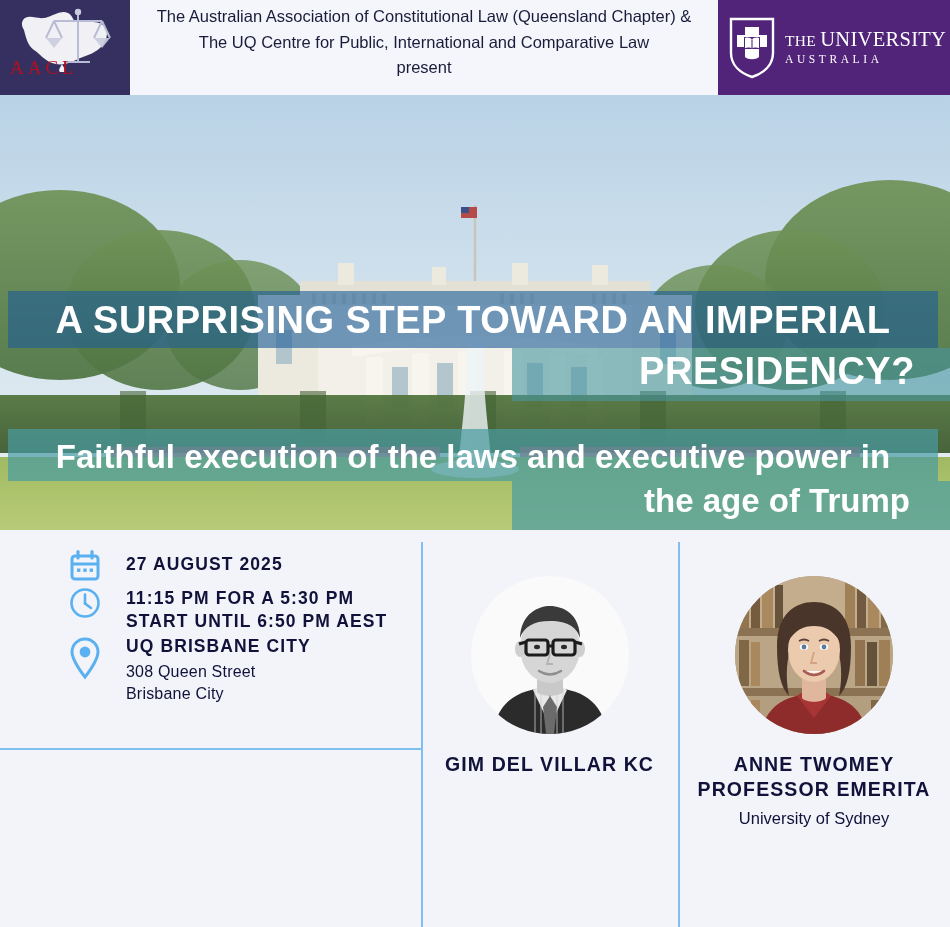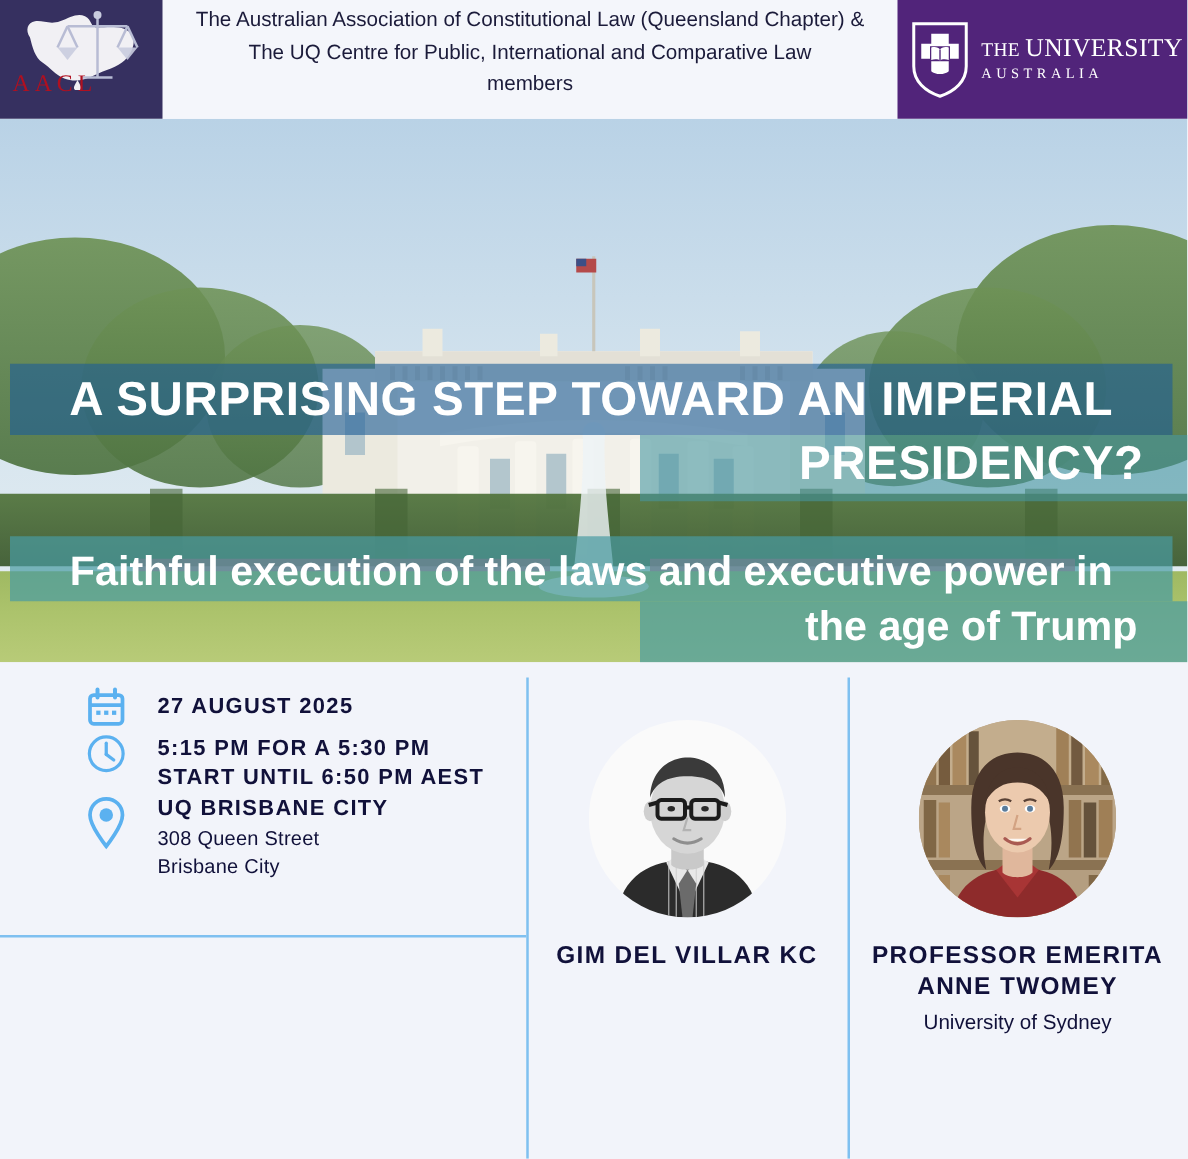--- a/index.html
+++ b/index.html
@@ -132,21 +132,21 @@
         <path d="M40 34 L56 34 L48 44 Z" fill="#c9ccdf" opacity="0.9"></path>
         <path d="M88 34 L104 34 L96 44 Z" fill="#c9ccdf" opacity="0.9"></path>
         <circle cx="72" cy="8" r="3.2" fill="#c9ccdf"></circle>
       </svg>
       <div class="aacl-text">AACL</div>
     </div>
 
     <div class="header-text">
       <div>The Australian Association of Constitutional Law (Queensland Chapter) &amp;</div>
       <div>The UQ Centre for Public, International and Comparative Law</div>
-      <div>members</div>
+      <div>present</div>
     </div>
 
     <div class="uq-logo">
       <svg class="uq-shield" viewBox="0 0 48 62">
         <path d="M3 2 H45 V36 C45 48 36 56 24 60 C12 56 3 48 3 36 Z" fill="none" stroke="#ffffff" stroke-width="2.4"></path>
         <path d="M17 10 H31 V18 H39 V30 H31 V40 C28 43 20 43 17 40 V30 H9 V18 H17 Z" fill="#ffffff"></path>
         <rect x="16" y="20" width="16" height="12" fill="#51247a"></rect>
         <path d="M17 21 C20 20 23 21 24 22.5 C25 21 28 20 31 21 L31 31
                  C28 30 25 30.5 24 31.5 C23 30.5 20 30 17 31 Z" fill="#ffffff"></path>
         <line x1="24" y1="22.5" x2="24" y2="31.5" stroke="#51247a" stroke-width="1.1"></line>
@@ -307,21 +307,21 @@
 
         <div class="irow">
           <div class="icon-cell">
             <svg width="34" height="34" viewBox="0 0 34 34">
               <circle cx="17" cy="17" r="13.5" fill="none" stroke="#5bb1f0" stroke-width="2.6"></circle>
               <line x1="17" y1="8.5" x2="17" y2="17.5" stroke="#5bb1f0" stroke-width="2.6" stroke-linecap="round"></line>
               <line x1="17" y1="17.5" x2="23" y2="22" stroke="#5bb1f0" stroke-width="2.6" stroke-linecap="round"></line>
             </svg>
           </div>
           <div class="itext time-txt">
-            <div>5:15 PM FOR A 5:30 PM</div>
+            <div>11:15 PM FOR A 5:30 PM</div>
             <div>START UNTIL 6:50 PM AEST</div>
           </div>
         </div>
 
         <div class="irow">
           <div class="icon-cell">
             <svg width="34" height="44" viewBox="0 0 34 44">
               <path d="M17 3 C9.8 3 4 8.8 4 16 C4 25 17 41 17 41 C17 41 30 25 30 16 C30 8.8 24.2 3 17 3 Z" fill="none" stroke="#5bb1f0" stroke-width="3"></path>
               <circle cx="17" cy="16" r="5.4" fill="#5bb1f0"></circle>
             </svg>
@@ -434,22 +434,22 @@
           <path d="M84 65 Q89 62 94 65" fill="none" stroke="#5a4236" stroke-width="1.8"></path>
 
           <path d="M79 76 L76 87 L82 87" fill="none" stroke="#d3a383" stroke-width="1.8"></path>
 
           <path d="M69 95 Q79 103 89 95" fill="none" stroke="#a95a52" stroke-width="2.6" stroke-linecap="round"></path>
           <path d="M71 95 Q79 99 87 95" fill="#ffffff" opacity="0.85"></path>
         </svg>
       </div>
       <div class="sp-text-wrap">
         <div class="sp-name">
+          <div>ANNE TWOMEY</div>
           <div>PROFESSOR EMERITA</div>
-          <div>ANNE TWOMEY</div>
         </div>
         <div class="sp-role">
           <div>University of Sydney</div>
         </div>
       </div>
     </div>
 
   </div>
 </div>
 

